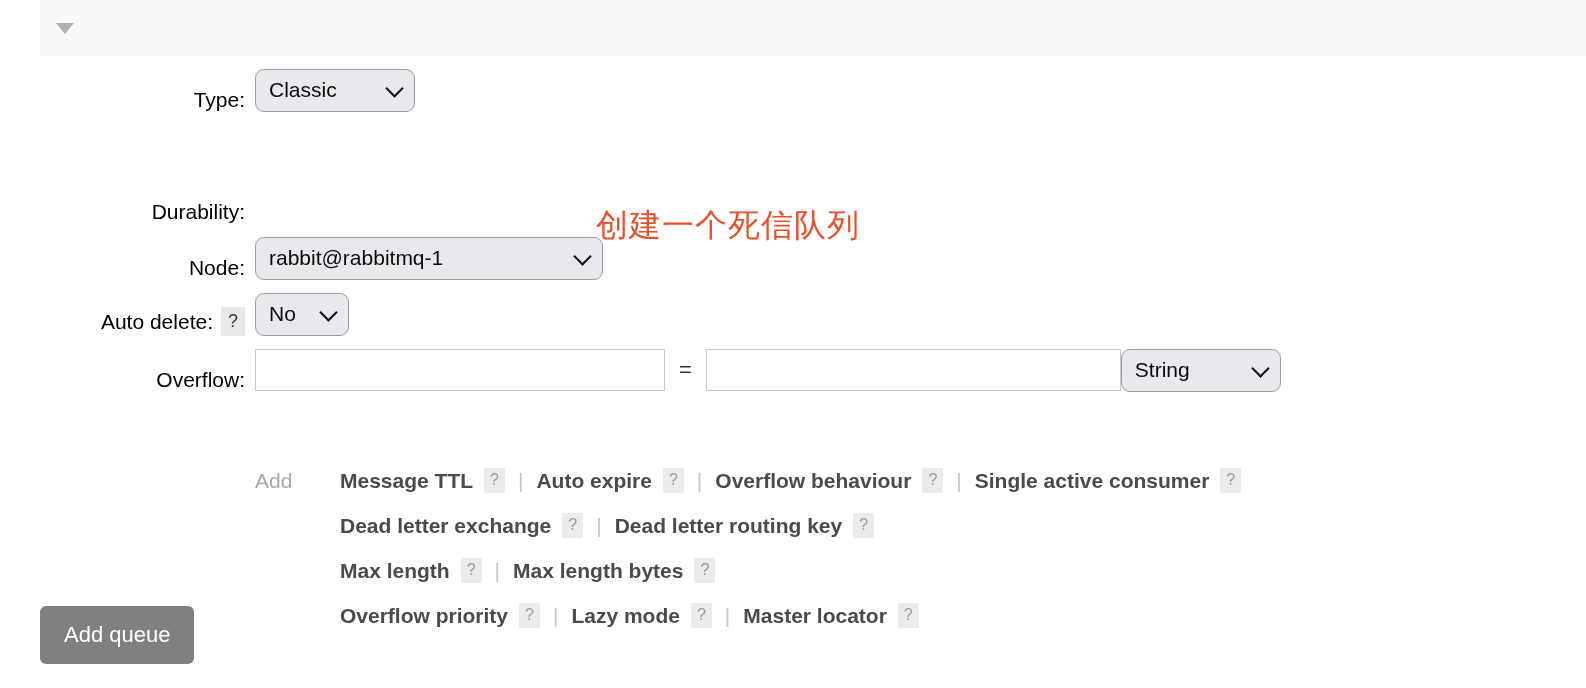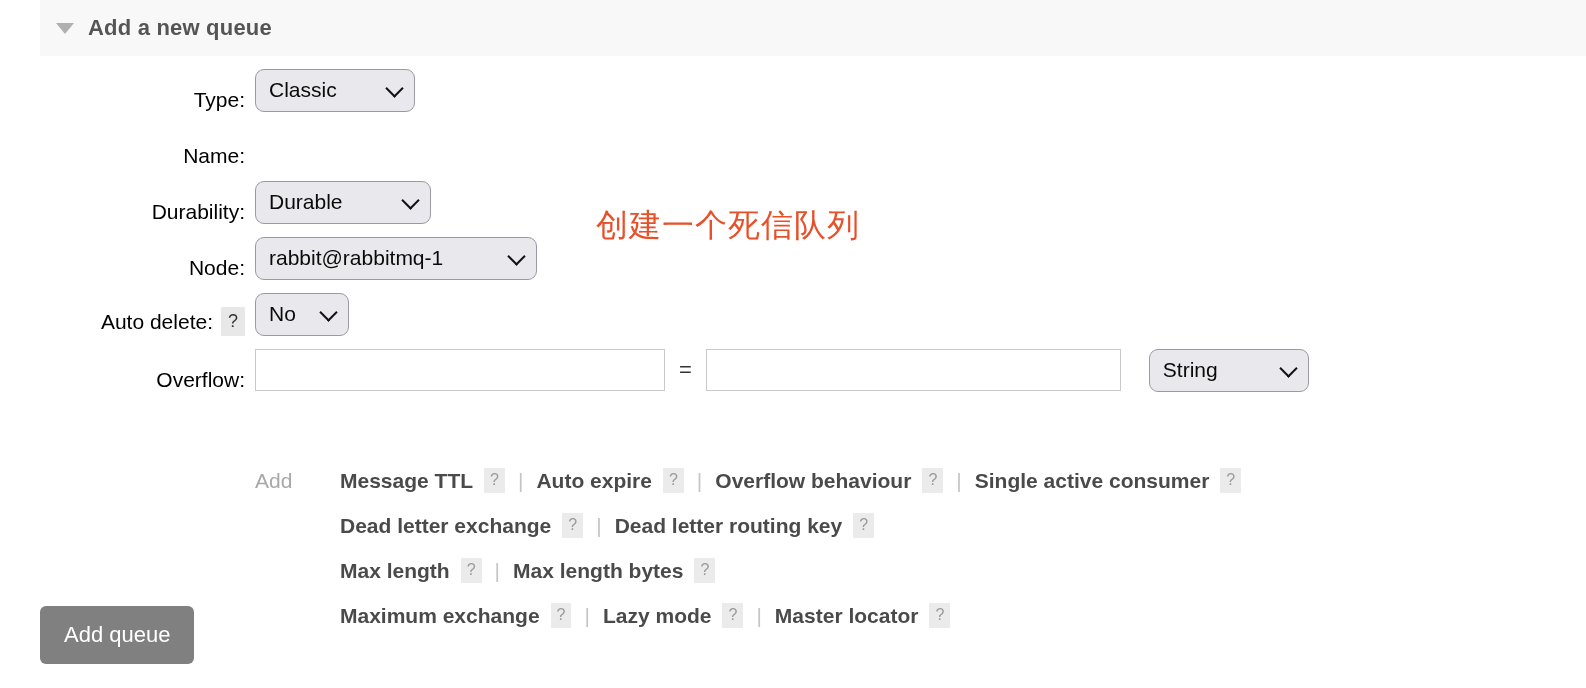--- a/index.html
+++ b/index.html
@@ -220,58 +220,48 @@
     font-size: 22px;
     padding: 16px 24px;
     cursor: pointer;
   }
 </style>
 </head>
 <body>
 
 <div class="section-header">
   <div class="collapse-triangle"></div>
-  <div class="section-title">Add a new queue</div>
 </div>
 
 <div class="form">
 
   <div class="form-row">
     <div class="row-label">Type:</div>
     <div class="row-controls">
       <span class="select-wrap">
         <select class="select" style="width:160px;">
           <option>Classic</option>
         </select>
         <span class="chev"></span>
       </span>
     </div>
   </div>
 
   <div class="form-row">
-    <div class="row-label">Name:</div>
   </div>
 
   <div class="form-row">
     <div class="row-label">Durability:</div>
-    <div class="row-controls">
-      <span class="select-wrap">
-        <select class="select" style="width:176px;">
-          <option>Durable</option>
-        </select>
-        <span class="chev"></span>
-      </span>
-    </div>
   </div>
 
   <div class="form-row">
     <div class="row-label">Node:</div>
     <div class="row-controls">
       <span class="select-wrap">
-        <select class="select" style="width:282px;">
+        <select class="select" style="width:348px;">
           <option>rabbit@rabbitmq-1</option>
         </select>
         <span class="chev"></span>
       </span>
     </div>
   </div>
 
   <div class="form-row">
     <div class="row-label">
       <span>Auto delete:</span>
@@ -286,21 +276,21 @@
       </span>
     </div>
   </div>
 
   <div class="form-row">
     <div class="row-label">Overflow:</div>
     <div class="row-controls">
       <input class="text-input arg-key-input" type="text" value="" style="">
       <span class="equals">=</span>
       <input class="text-input arg-val-input" type="text" value="" style="">
-      <span class="select-wrap" style="margin-left:28px;text-decoration:underline;">
+      <span class="select-wrap" style="margin-left:0;text-decoration:underline;">
         <select class="select" style="width:160px;">
           <option>String</option>
         </select>
         <span class="chev"></span>
       </span>
     </div>
   </div>
 
 </div>
 
@@ -349,21 +339,21 @@
       <span class="sep">|</span>
       <span class="preset-link">Max length bytes</span>
       <span class="preset-gap"></span>
       <span class="help help-sm">?</span>
     </div>
   </div>
 
   <div class="preset-line">
     <div class="add-word"></div>
     <div class="preset-items">
-      <span class="preset-link">Maximum exchange</span>
+      <span class="preset-link">Overflow priority</span>
       <span class="preset-gap"></span>
       <span class="help help-sm">?</span>
       <span class="sep">|</span>
       <span class="preset-link">Lazy mode</span>
       <span class="preset-gap"></span>
       <span class="help help-sm">?</span>
       <span class="sep">|</span>
       <span class="preset-link">Master locator</span>
       <span class="preset-gap"></span>
       <span class="help help-sm">?</span>

